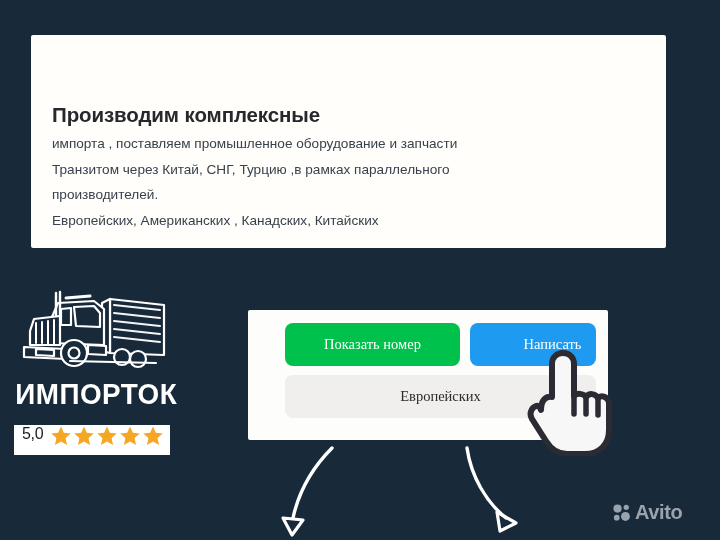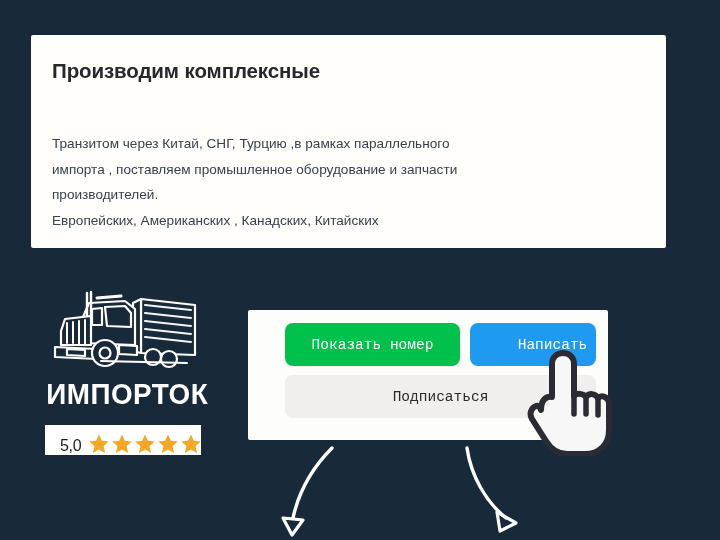--- a/index.html
+++ b/index.html
@@ -15,58 +15,58 @@
   .info-card{
     position:absolute;left:31px;top:35px;width:635px;height:213px;
     background:#fffefb;border-radius:2px;
     box-shadow:0 0 0 1px rgba(0,0,0,0.04);
   }
   .info-title{
     position:absolute;left:21px;top:22px;width:430px;
     font-size:20.5px;font-weight:bold;line-height:28px;
     color:#26282c;letter-spacing:-0.1px;
   }
-  .info-title .ln{display:block;}
+  .info-title .ln{display:block;margin-top:44px;}
   .info-body{
     position:absolute;left:21px;top:96px;width:520px;
     font-size:13.6px;line-height:25.5px;color:#38414d;
   }
   .info-body .ln{display:block;}
 
   
-  .logo-block{position:absolute;left:43px;top:283px;width:165px;height:175px;}
+  .logo-block{position:absolute;left:12px;top:283px;width:165px;height:175px;}
   .truck{position:absolute;left:2px;top:0;width:160px;height:92px;}
   .brand{
     position:absolute;left:0;top:95px;width:165px;
     text-align:center;color:#ffffff;
     font-size:29px;font-weight:bold;
     letter-spacing:0.5px;
     font-family:"Liberation Sans Narrow","Liberation Sans",sans-serif;
     transform:scaleX(0.96);
   }
   .rating{
     position:absolute;left:2px;top:142px;width:156px;height:30px;
-    background:#ffffff;display:flex;align-items:flex-end;
-    padding:0 15px;box-sizing:border-box;
+    background:#ffffff;display:flex;align-items:flex-start;
+    padding:0 8px;box-sizing:border-box;
   }
   .rating-value{
     font-size:16px;color:#1c1c1c;font-weight:normal;
     margin-right:7px;letter-spacing:-0.3px;
   }
   .stars{display:flex;align-items:center;gap:1px;line-height:1;}
   .stars svg{display:block;}
 
   
   .btn-card{
     position:absolute;left:248px;top:310px;width:360px;height:130px;
     background:#fdfdfb;border-radius:2px;
   }
   .btn{
     position:absolute;border:none;border-radius:8px;
-    font-size:14.5px;font-family:Liberation Mono, monospace;cursor:pointer;
+    font-size:14.5px;font-family:Liberation Serif, serif;cursor:pointer;
     display:flex;align-items:center;justify-content:center;
     padding:0;
   }
   .btn-phone{left:37px;top:13px;width:175px;height:43px;background:#00c14b;color:#ffffff;}
   .btn-write{left:222px;top:13px;width:126px;height:43px;background:#1e9bf0;color:#ffffff;padding-left:39px;}
   .btn-follow{left:37px;top:65px;width:311px;height:43px;background:#f0efee;color:#2b2b2b;}
 
   
   .hand{position:absolute;left:515px;top:348px;width:104px;height:108px;}
 
@@ -85,22 +85,22 @@
 </head>
 <body>
 
 <div class="stage">
 
   <div class="info-card">
     <div class="info-title">
       <span class="ln">Производим комплексные</span>
     </div>
     <div class="info-body">
+      <span class="ln">импорта , поставляем промышленное оборудование и запчасти</span>
       <span class="ln">Транзитом через Китай, СНГ, Турцию ,в рамках параллельного</span>
-      <span class="ln">импорта , поставляем промышленное оборудование и запчасти</span>
       <span class="ln">производителей.</span>
       <span class="ln">Европейских, Американских , Канадских, Китайских</span>
     </div>
   </div>
 
   <div class="logo-block">
 
     <svg class="truck" viewBox="0 0 160 92">
       <g fill="none" stroke="#ffffff" stroke-width="2.2" stroke-linejoin="round" stroke-linecap="round">
 
@@ -159,34 +159,43 @@
         <svg width="22" height="22" viewBox="0 0 24 24">
             <path fill="#f5a623" d="M12 1.6l3.1 6.9 7.5.8-5.6 5 1.6 7.4-6.6-3.8-6.6 3.8 1.6-7.4-5.6-5 7.5-.8z"></path>
           </svg>
       </span>
     </div>
   </div>
 
   <div class="btn-card">
     <button class="btn btn-phone">Показать номер</button>
     <button class="btn btn-write">Написать</button>
-    <button class="btn btn-follow">Подписаться</button>
+    <button class="btn btn-follow">Европейских</button>
   </div>
 
   <svg class="hand" viewBox="0 0 104 108">
     <path d="M26 62 C26 52 31 48 37 49 L37 16 C37 9 42 5 48 5 C54 5 59 9 59 16
              L59 48 C62 45 68 45 71 49 C74 45 80 45 83 50
              C86 47 92 48 94 54 L94 82 C94 97 84 106 70 106
              L52 106 C42 106 36 101 31 93 L17 71 C14 66 16 60 21 58 C23 57 25 59 26 62 Z" fill="#f7f7f7" stroke="#2b2b33" stroke-width="6" stroke-linejoin="round" stroke-linecap="round"></path>
     <path d="M59 48 L59 66 M71 49 L71 66 M83 50 L83 67" fill="none" stroke="#2b2b33" stroke-width="5.5" stroke-linecap="round"></path>
   </svg>
 
   <svg class="arrows" viewBox="0 0 720 100">
     <g fill="none" stroke="#ffffff" stroke-width="3.4" stroke-linecap="round">
       <path d="M332 8 C316 24 300 46 293 78"></path>
       <path d="M467 8 C471 36 486 62 506 78"></path>
     </g>
     <path d="M283 78 L303 80 L292 95 Z" fill="none" stroke="#ffffff" stroke-width="3.2" stroke-linejoin="round"></path>
     <path d="M497 72 L516 83 L500 91 Z" fill="none" stroke="#ffffff" stroke-width="3.2" stroke-linejoin="round"></path>
   </svg>
 
+  <div class="avito">
+    <svg width="19" height="19" viewBox="0 0 24 24">
+      <circle cx="7" cy="7" r="5.2" fill="#9aa3ad"></circle>
+      <circle cx="18" cy="5.5" r="3.3" fill="#9aa3ad"></circle>
+      <circle cx="6" cy="18.5" r="3.6" fill="#9aa3ad"></circle>
+      <circle cx="17" cy="17" r="5.6" fill="#9aa3ad"></circle>
+    </svg>
+    <span class="avito-text">Avito</span>
+  </div>
 
 </div>
 
 </body></html>

